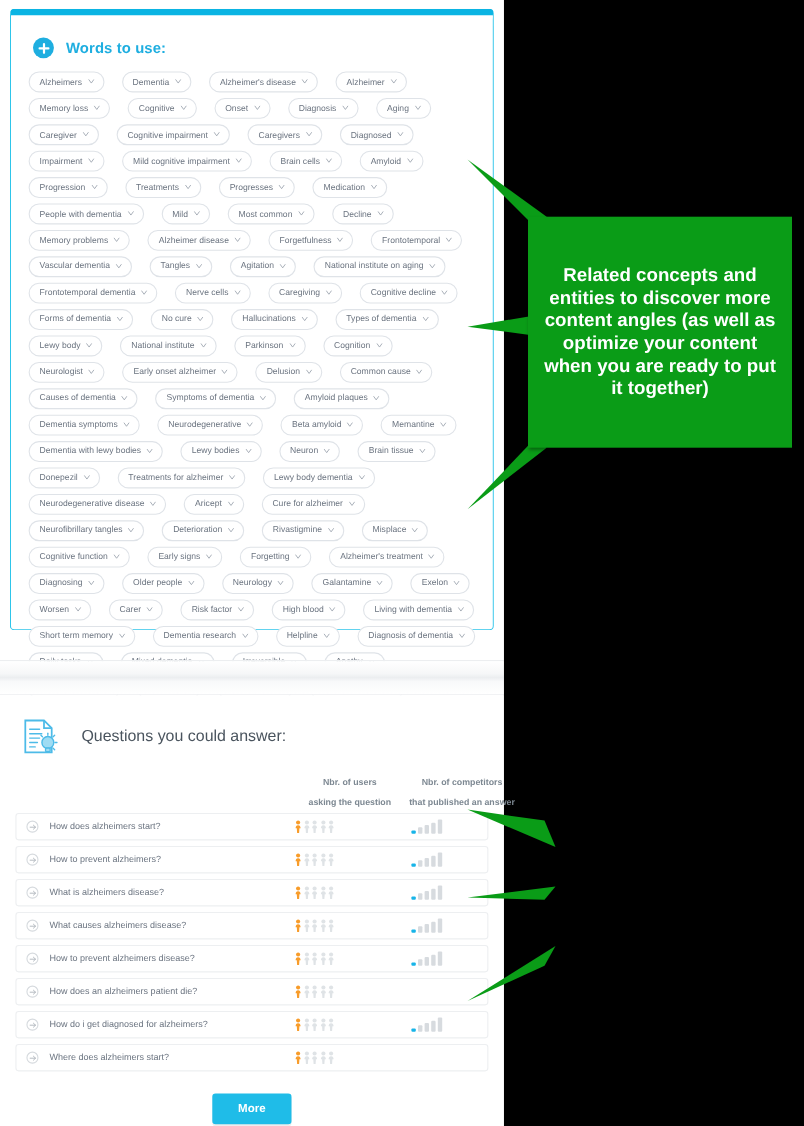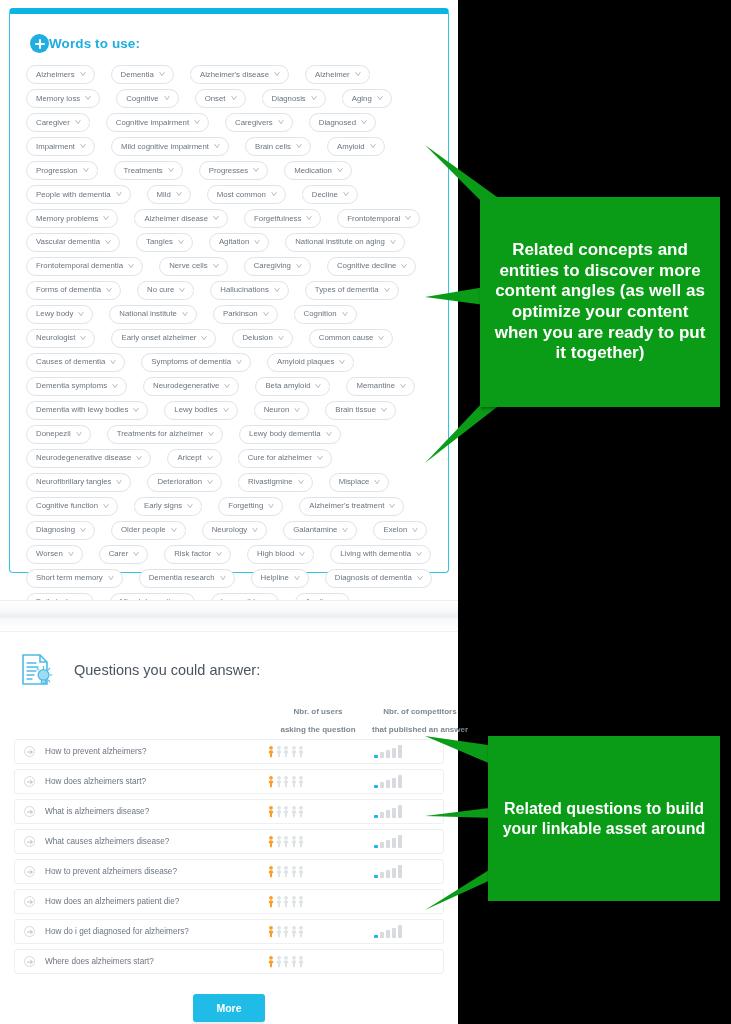--- a/index.html
+++ b/index.html
@@ -26,21 +26,21 @@
     padding:8px 9px 0 9px;
   }
   .card {
     border:1px solid #2ec5ea;
     border-top:6px solid #0bb4e3;
     border-radius:4px;
     background:#fff;
     padding:14px 12px 12px 12px;
     height:565px;
   }
-  .card-head { display:flex; align-items:center; margin:6px 0 0 8px; }
+  .card-head { display:flex; align-items:center; gap:11px; margin:6px 0 0 8px; }
   .plus-icon {
     width:19px; height:19px; border-radius:50%;
     background:#1eaee0; position:relative; flex:0 0 auto;
   }
   .plus-icon:before, .plus-icon:after {
     content:""; position:absolute; background:#fff; border-radius:1px;
   }
   .plus-icon:before { left:4.5px; top:8.6px; width:10px; height:2.6px; }
   .plus-icon:after  { top:4.5px; left:8.6px; height:10px; width:2.6px; }
   .card-title {
@@ -1406,21 +1406,21 @@
       </div>
     </div>
 
     <div id="q-rows">
         <div class="q-row">
           <span class="q-arrow">
             <svg viewBox="0 0 8 8" width="8" height="8">
               <path d="M1.4 4 H6.2 M4.4 2.2 L6.3 4 L4.4 5.8" fill="none" stroke="#b4bac0" stroke-width="0.9" stroke-linecap="round" stroke-linejoin="round"></path>
             </svg>
           </span>
-          <span class="q-text">How to prevent alzheimers?</span>
+          <span class="q-text">How does alzheimers start?</span>
           <span class="q-users">
             <svg class="person" viewBox="0 0 8 16">
               <circle cx="4" cy="3" r="2.5" fill="#f89c2a"></circle>
               <path d="M4 6.2 C1.6 6.2 1 8 1 10 L2.4 10 L2.8 15.6 L5.2 15.6 L5.6 10 L7 10 C7 8 6.4 6.2 4 6.2 Z" fill="#f89c2a"></path>
             </svg>
             <svg class="person" viewBox="0 0 8 16">
               <circle cx="4" cy="3" r="2.5" fill="#dfe3e6"></circle>
               <path d="M4 6.2 C1.6 6.2 1 8 1 10 L2.4 10 L2.8 15.6 L5.2 15.6 L5.6 10 L7 10 C7 8 6.4 6.2 4 6.2 Z" fill="#dfe3e6"></path>
             </svg>
             <svg class="person" viewBox="0 0 8 16">
@@ -1443,21 +1443,21 @@
             <span class="bar" style="height:10px"></span>
             <span class="bar" style="height:13px"></span>
           </span>
         </div>
         <div class="q-row">
           <span class="q-arrow">
             <svg viewBox="0 0 8 8" width="8" height="8">
               <path d="M1.4 4 H6.2 M4.4 2.2 L6.3 4 L4.4 5.8" fill="none" stroke="#b4bac0" stroke-width="0.9" stroke-linecap="round" stroke-linejoin="round"></path>
             </svg>
           </span>
-          <span class="q-text">How does alzheimers start?</span>
+          <span class="q-text">How to prevent alzheimers?</span>
           <span class="q-users">
             <svg class="person" viewBox="0 0 8 16">
               <circle cx="4" cy="3" r="2.5" fill="#f89c2a"></circle>
               <path d="M4 6.2 C1.6 6.2 1 8 1 10 L2.4 10 L2.8 15.6 L5.2 15.6 L5.6 10 L7 10 C7 8 6.4 6.2 4 6.2 Z" fill="#f89c2a"></path>
             </svg>
             <svg class="person" viewBox="0 0 8 16">
               <circle cx="4" cy="3" r="2.5" fill="#dfe3e6"></circle>
               <path d="M4 6.2 C1.6 6.2 1 8 1 10 L2.4 10 L2.8 15.6 L5.2 15.6 L5.6 10 L7 10 C7 8 6.4 6.2 4 6.2 Z" fill="#dfe3e6"></path>
             </svg>
             <svg class="person" viewBox="0 0 8 16">
@@ -1707,14 +1707,13 @@
   </svg>
   <div class="box">Related concepts and entities to discover more content angles (as well as optimize your content when you are ready to put it together)</div>
 </div>
 
 <div class="callout" id="callout-questions">
   <svg width="300" height="190">
     <polygon points="70,18 0,8 80,42" fill="#0a9c17"></polygon>
     <polygon points="70,90 0,88 80,78" fill="#0a9c17"></polygon>
     <polygon points="70,150 0,182 80,132" fill="#0a9c17"></polygon>
   </svg>
-  <div class="box">Related questions to build your linkable asset around</div>
 </div>
 
 </body></html>

